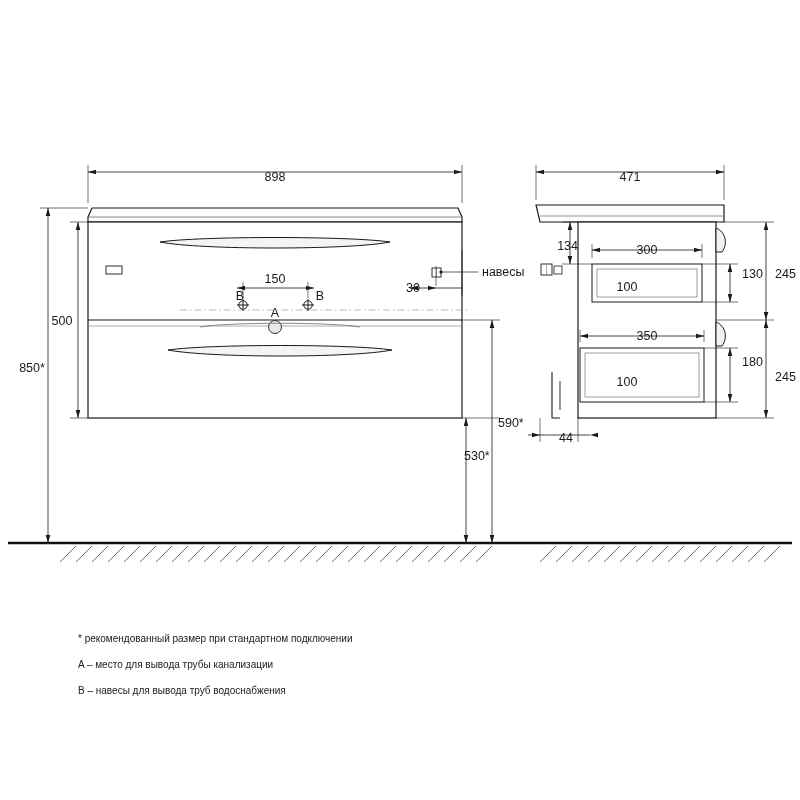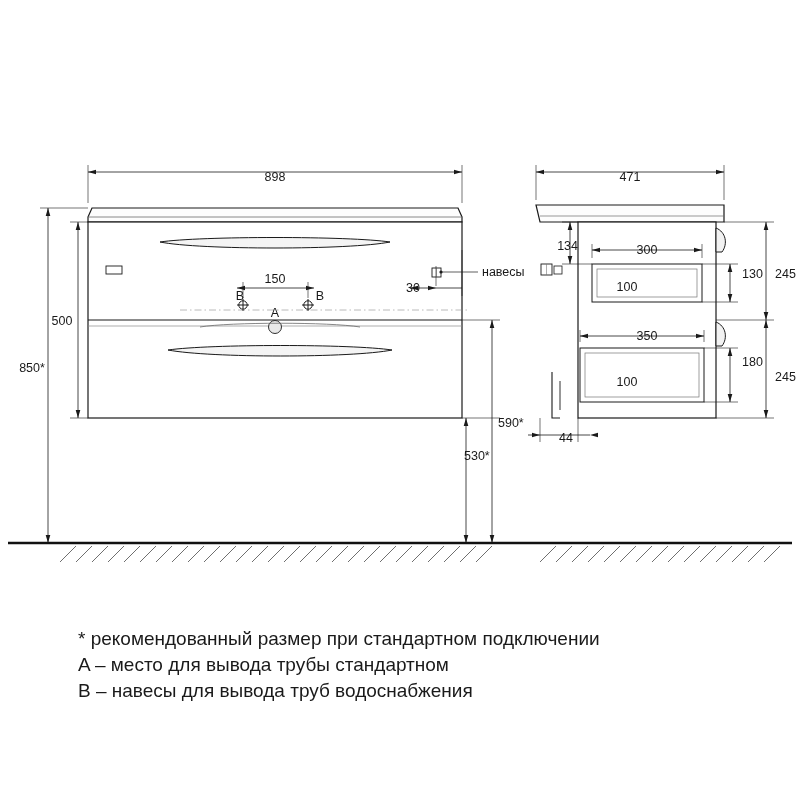--- a/index.html
+++ b/index.html
@@ -33,21 +33,21 @@
   .dim-label {
     font-size: 12.5px;
   }
   .notes {
     position: absolute;
     left: 78px;
     top: 626px;
     width: 560px;
   }
   .notes div {
-    font-size: 19px;
+    font-size: 10px;
     color: #1a1a1a;
     line-height: 26px;
     white-space: nowrap;
   }
 </style>
 </head>
 <body>
 
 <div id="sheet">
 
@@ -262,17 +262,17 @@
       <text class="dim-label" x="647" y="340" text-anchor="middle">350</text>
       <text class="dim-label" x="627" y="386" text-anchor="middle">100</text>
       <text class="dim-label" x="742" y="366" text-anchor="start">180</text>
       <text class="dim-label" x="775" y="381" text-anchor="start">245</text>
       <text class="dim-label" x="566" y="442" text-anchor="middle">44</text>
     </g>
   </svg>
 
   <div class="notes">
     <div>* рекомендованный размер при стандартном подключении</div>
-    <div>A – место для вывода трубы стандартном</div>
+    <div>A – место для вывода трубы канализации</div>
     <div>B – навесы для вывода труб водоснабжения</div>
   </div>
 
 </div>
 
 </body></html>

